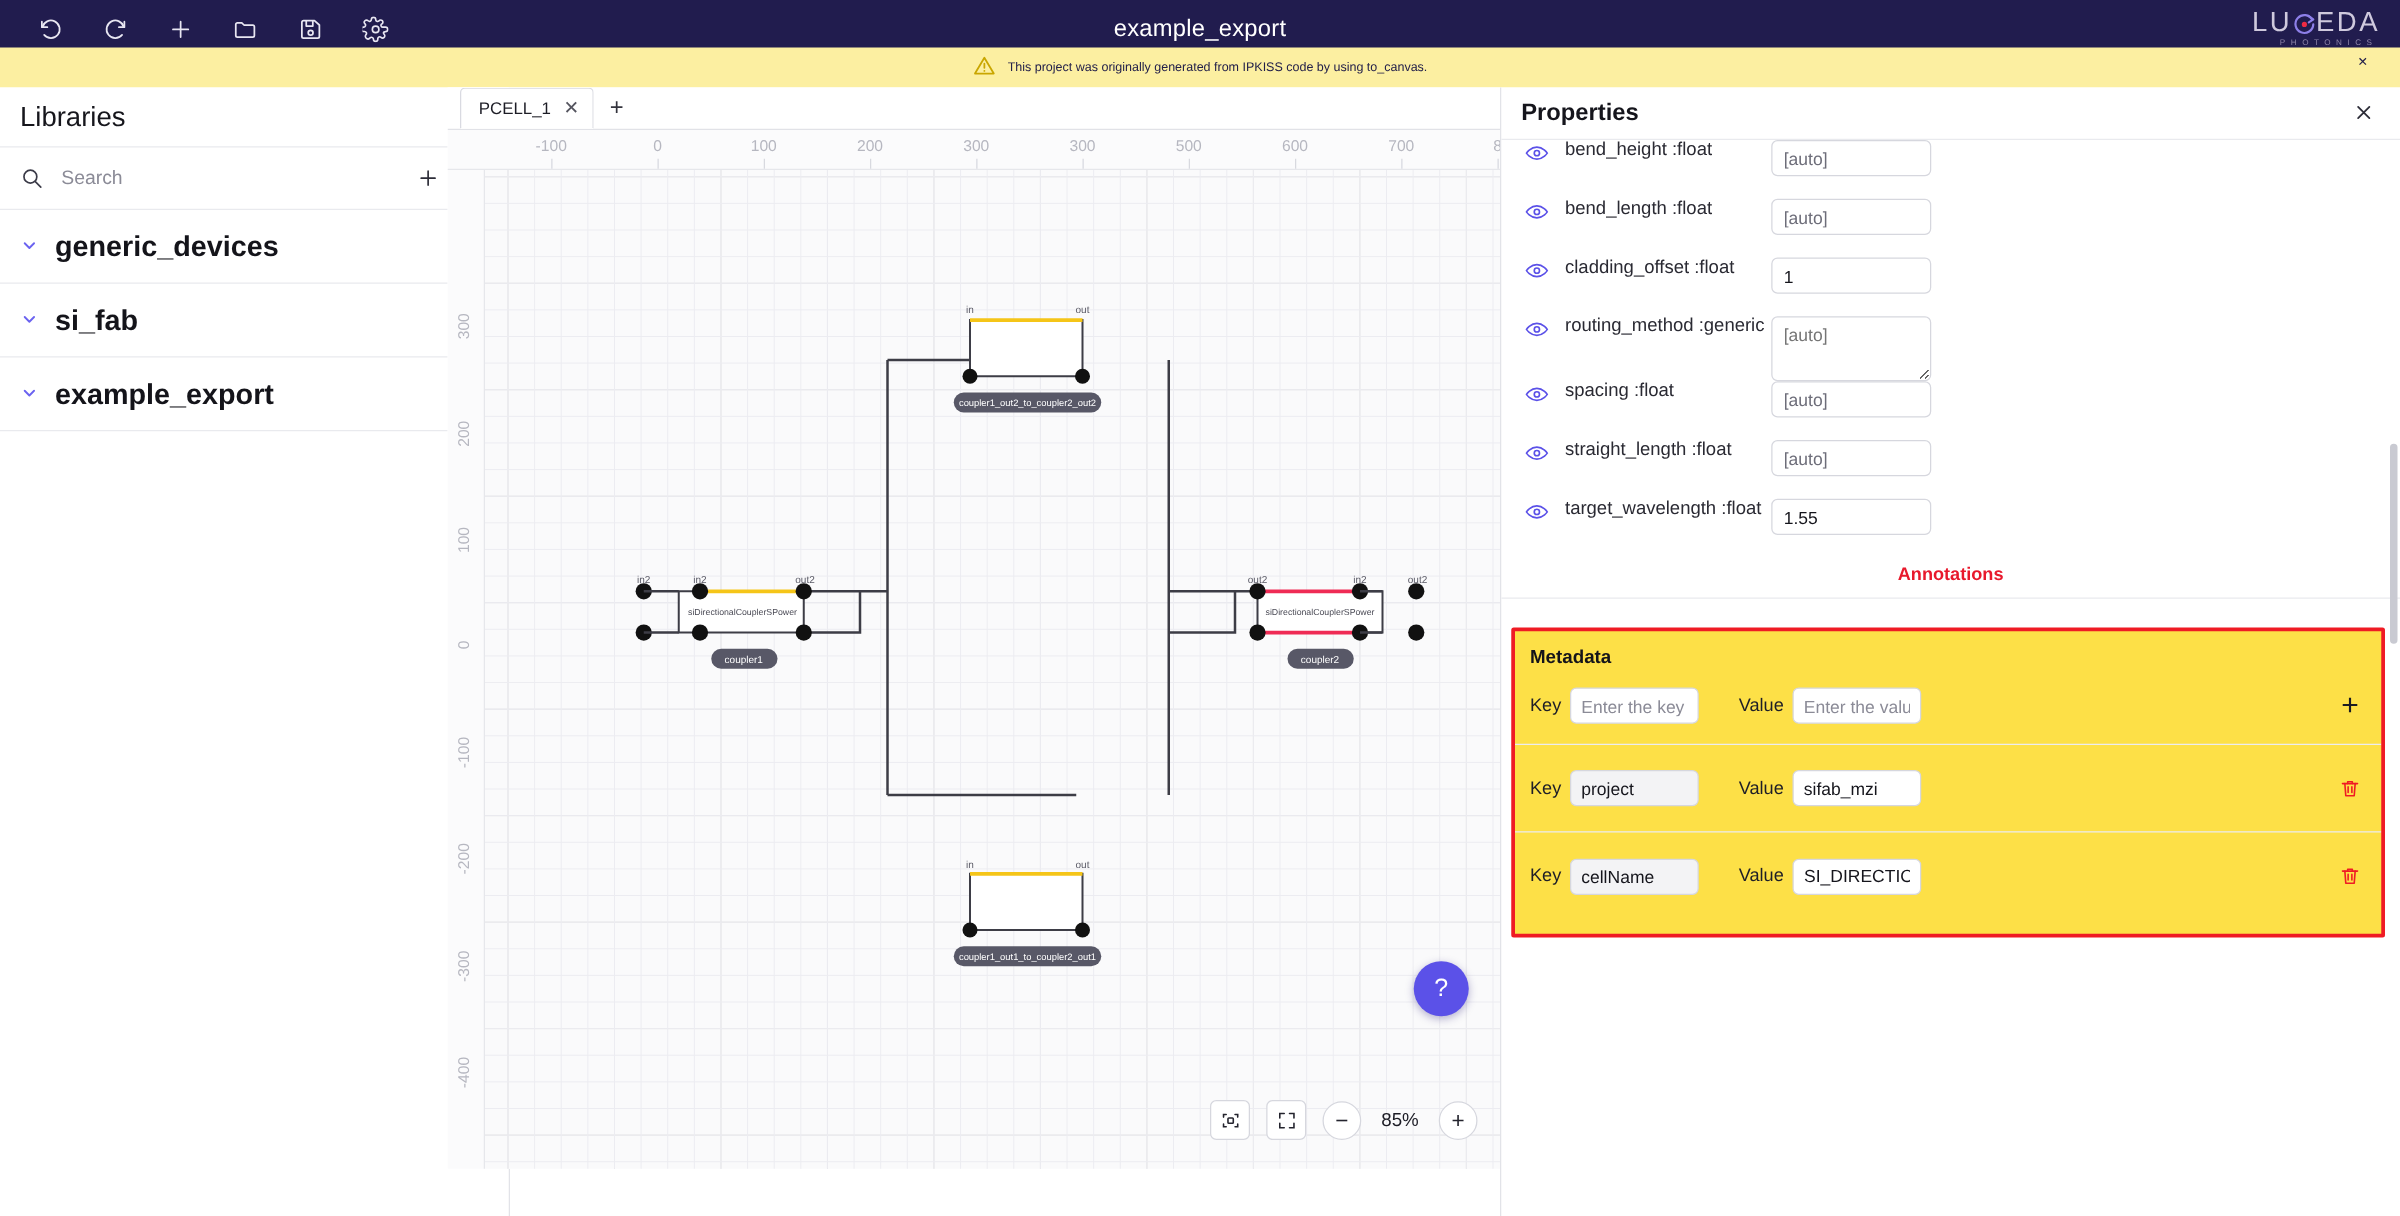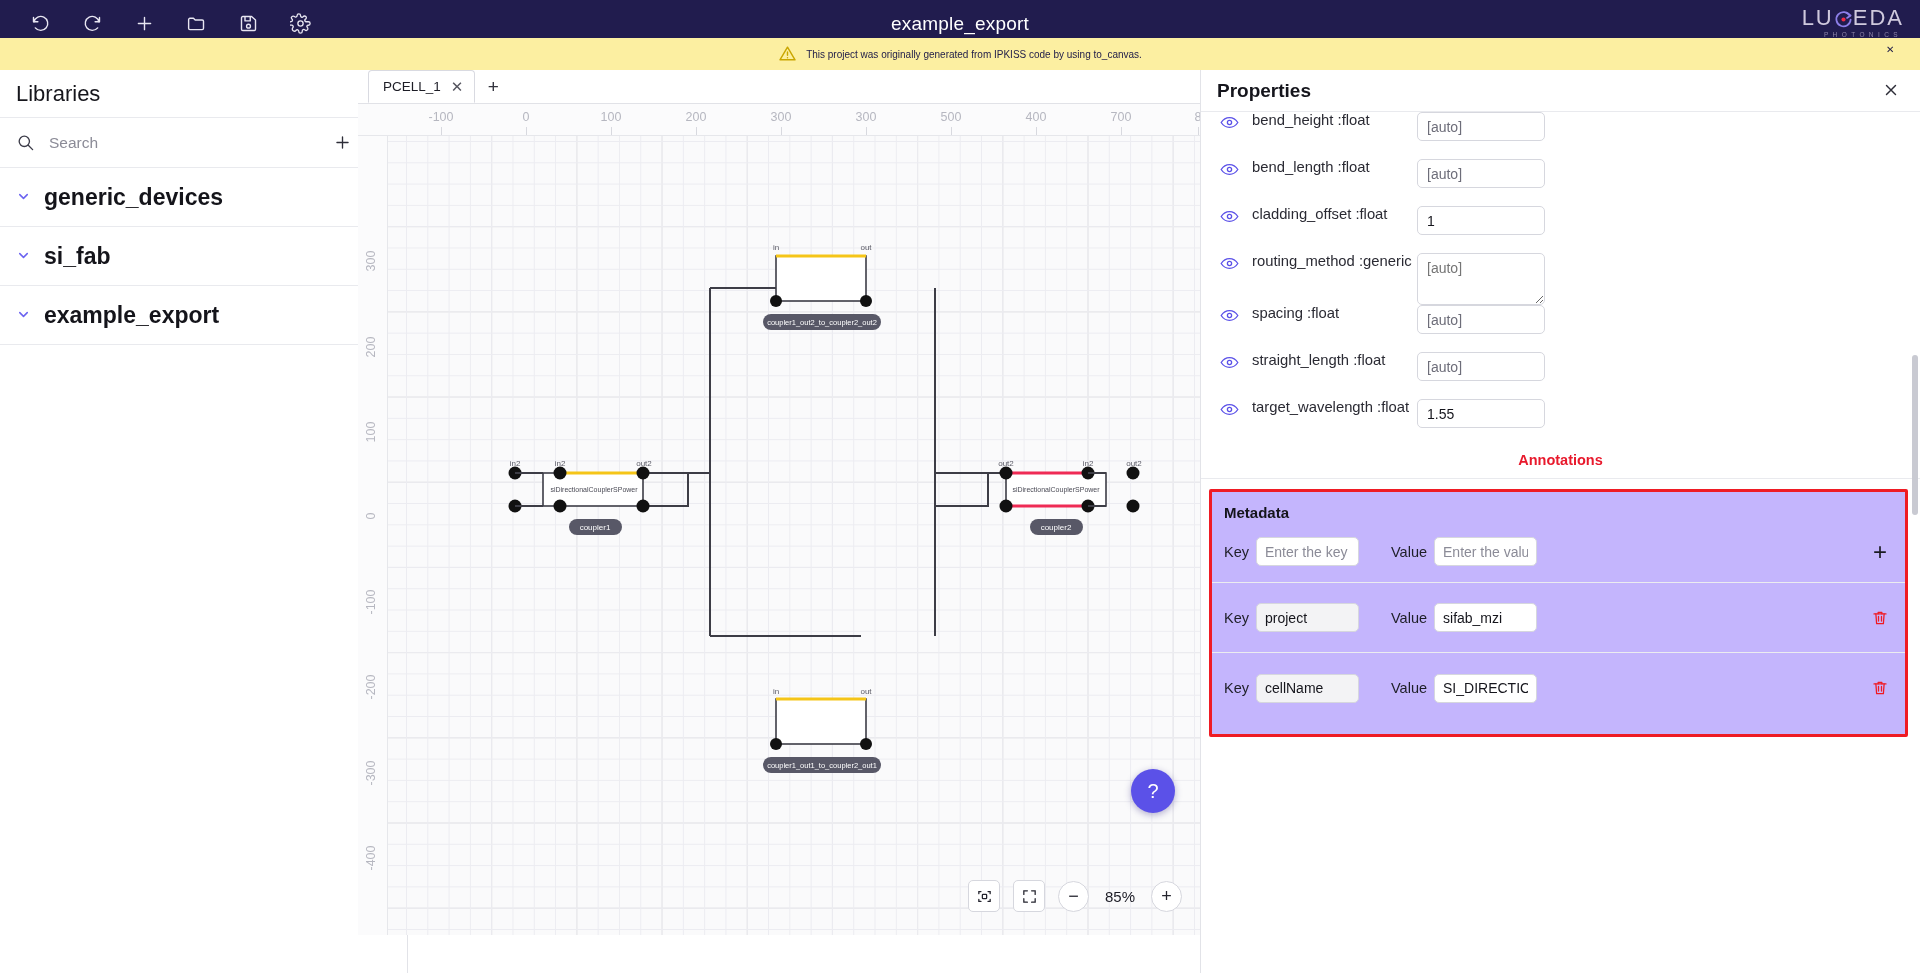--- a/index.html
+++ b/index.html
@@ -182,22 +182,22 @@
   .prop-textarea {
     width: 128px; height: 52px; border: 1px solid #d6d7de; border-radius: 5px;
     font-size: 14px; padding: 6px 9px; color: #15151c; outline: none; resize: both;
     font-family: "Liberation Sans", sans-serif;
   }
   .annot-label {
     text-align: center; color: #e8192c; font-weight: bold; font-size: 14.5px;
     padding: 6px 0 10px 0; border-bottom: 1px solid #e9eaee;
   }
   .meta-box {
-    margin: 10px 12px 0 8px; border: 3px solid #ef1b24; border-radius: 2px;
-    background: #c4b5fd; height: 248px; overflow: hidden;
+    margin: 23px 12px 0 8px; border: 3px solid #ef1b24; border-radius: 2px;
+    background: #fde047; height: 248px; overflow: hidden;
   }
   .meta-title {
     font-size: 15px; font-weight: bold; color: #14141a; padding: 12px 0 0 12px;
   }
   .meta-row {
     display: flex; align-items: center; height: 70px; padding: 0 12px;
     border-bottom: 1px solid #ececf0; gap: 0;
   }
   .meta-row:last-child { border-bottom: none; }
   .meta-lbl { font-size: 14.5px; color: #1e1e27; margin-right: 7px; }
@@ -376,21 +376,21 @@
       <span style="left: 253px;">100</span>
       <i style="left: 253px;"></i>
       <span style="left: 338px;">200</span>
       <i style="left: 338px;"></i>
       <span style="left: 423px;">300</span>
       <i style="left: 423px;"></i>
       <span style="left: 508px;">300</span>
       <i style="left: 508px;"></i>
       <span style="left: 593px;">500</span>
       <i style="left: 593px;"></i>
-      <span style="left: 678px;">400</span>
+      <span style="left: 678px;">600</span>
       <i style="left: 678px;"></i>
       <span style="left: 763px;">700</span>
       <i style="left: 763px;"></i>
       <span style="left: 840px;">8</span>
       <i style="left: 840px;"></i>
     </div>
   <div class="ruler-v" id="rulerV">
       <span style="top: 125px;">300</span>
       <span style="top: 211px;">200</span>
       <span style="top: 296px;">100</span>

